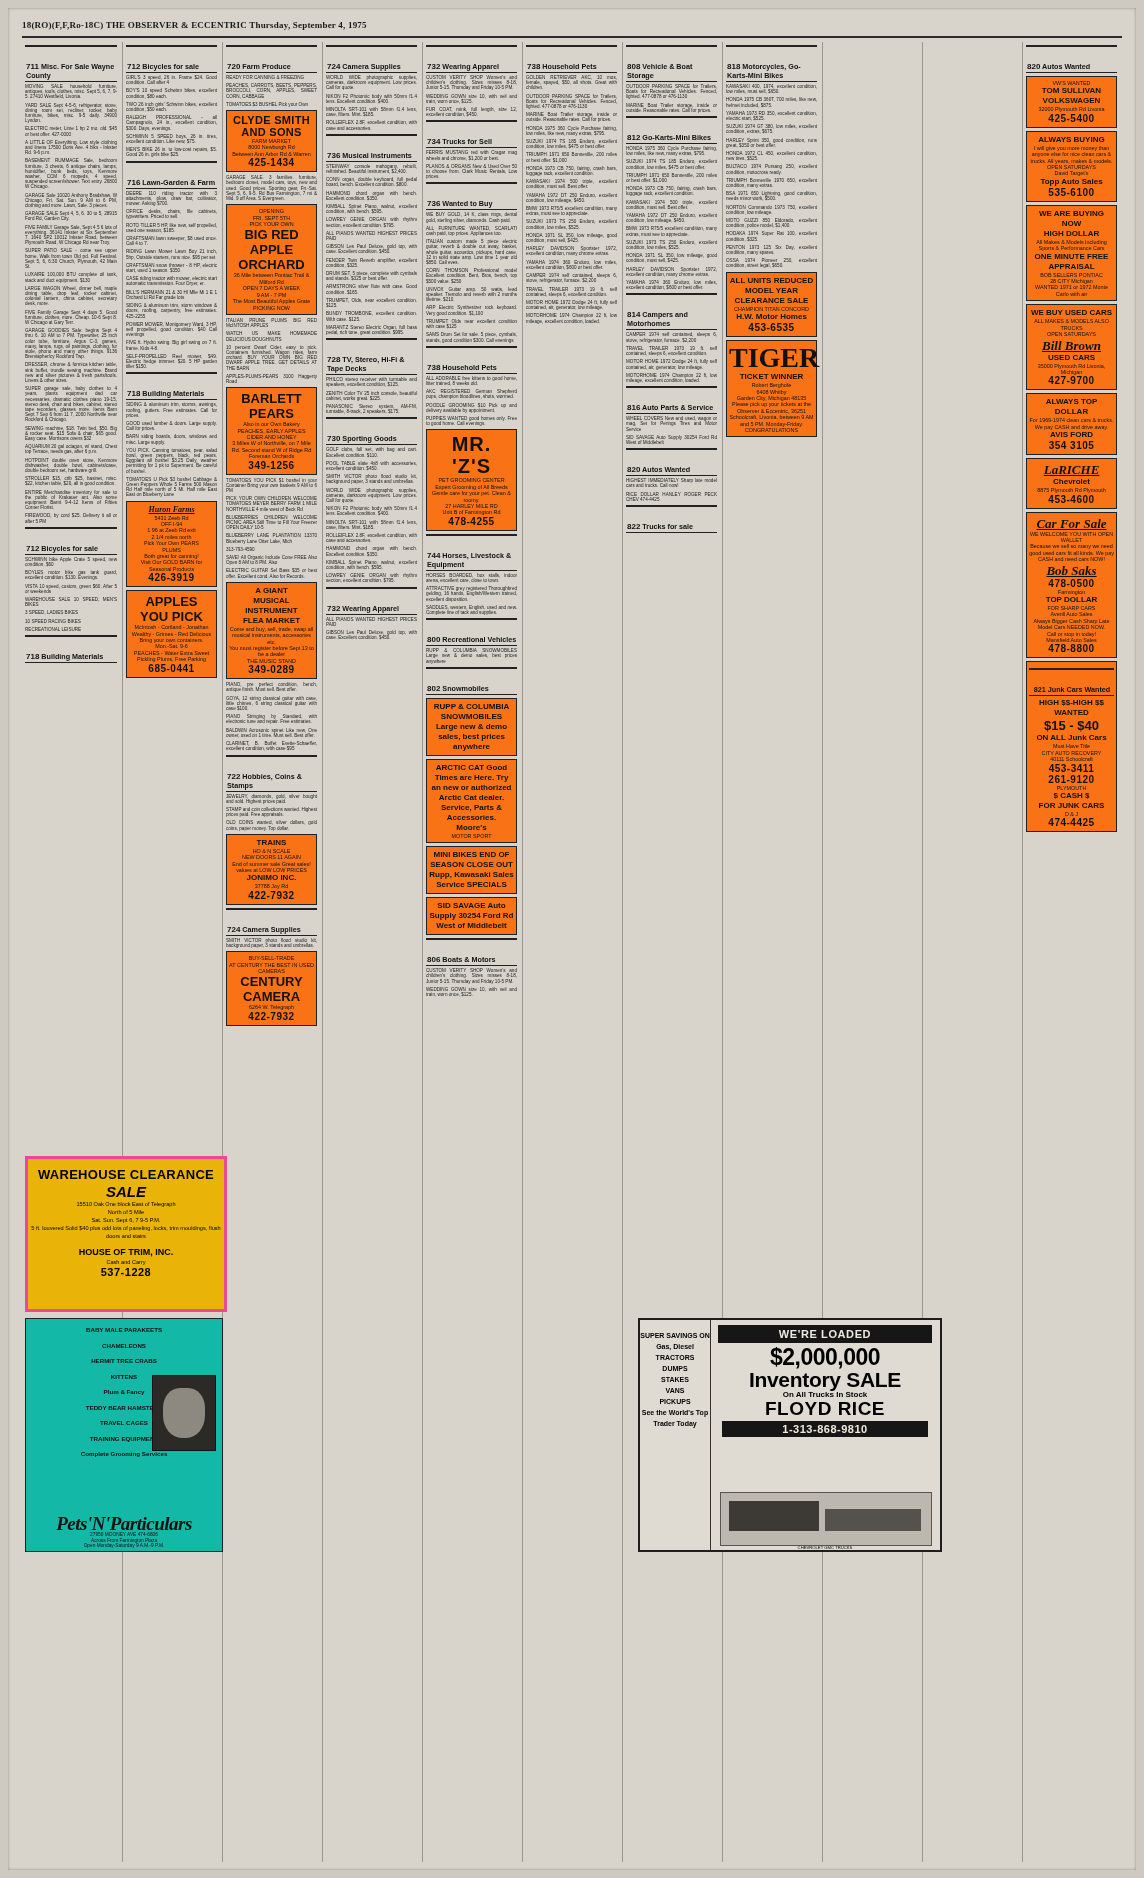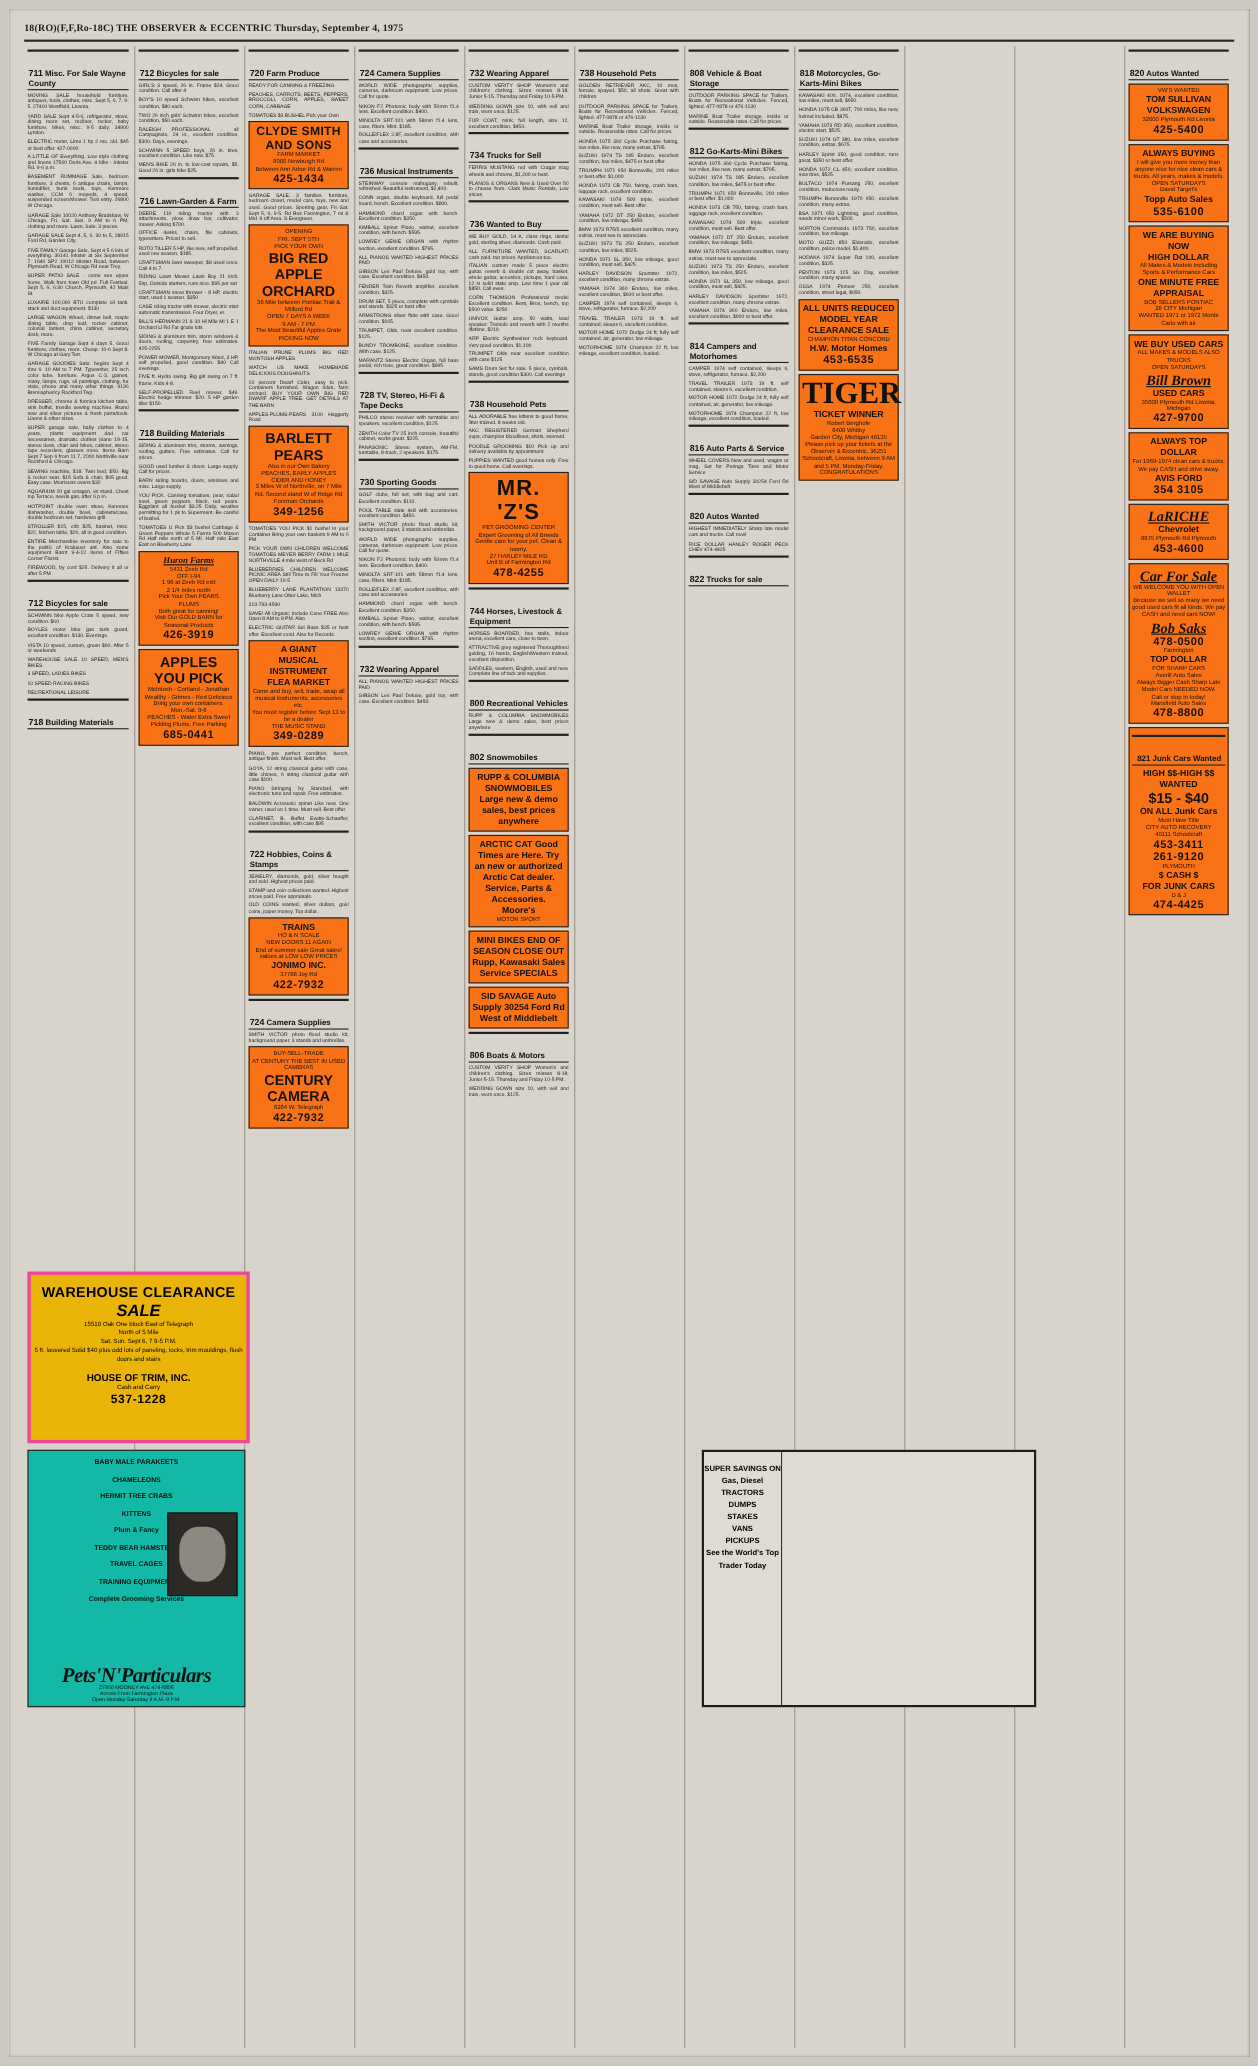--- a/index.html
+++ b/index.html
@@ -722,16 +722,26 @@
           <div>Gas, Diesel</div>
           <div>TRACTORS</div>
           <div>DUMPS</div>
           <div>STAKES</div>
           <div>VANS</div>
           <div>PICKUPS</div>
           <div>See the World's Top Trader Today</div>
           <div class="tiny" style="margin-top:6px;"></div>
         </div>
       </div>
+      <div class="right">
+        <div class="banner">WE'RE LOADED</div>
+        <div class="money">$2,000,000</div>
+        <div class="inven">Inventory SALE</div>
+        <div class="t3" style="text-align:center;font-size:8px;font-weight:bold;">On All Trucks In Stock</div>
+        <div class="floyd">FLOYD RICE</div>
+        <div class="truckph">1-313-868-9810</div>
+        <div class="truckpic"></div>
+        <div class="tiny" style="position:absolute;bottom:0;left:0;width:226px;text-align:center;">CHEVROLET GMC TRUCKS</div>
+      </div>
     </div>
 
   </div>
 </div>
 
 </body></html>

